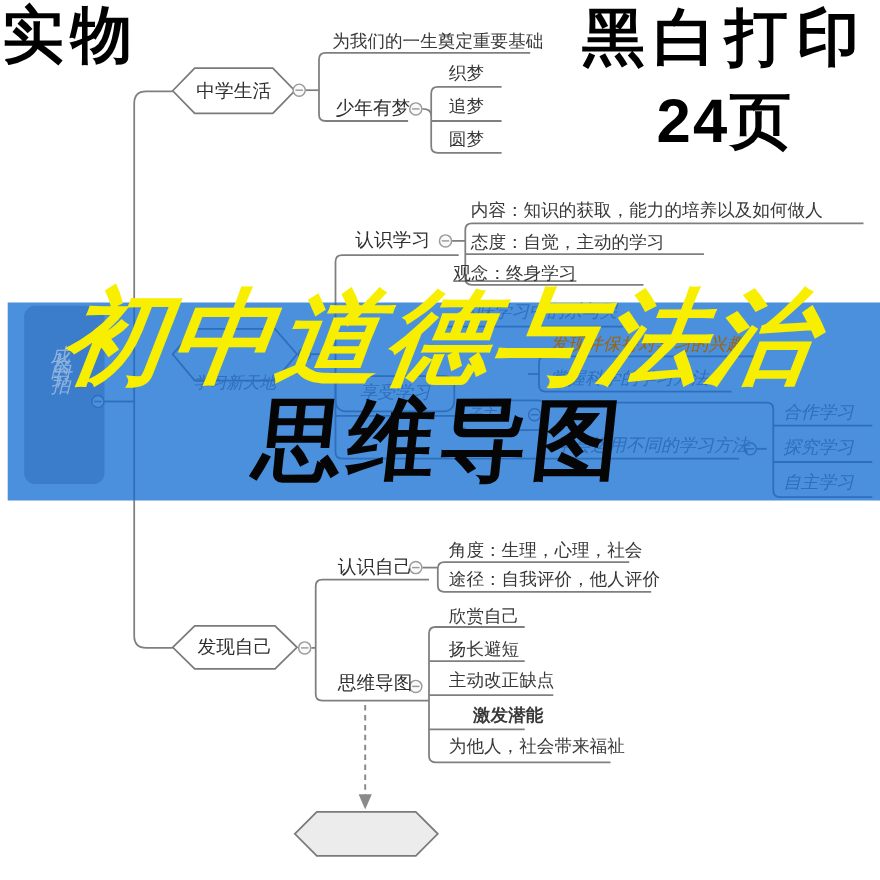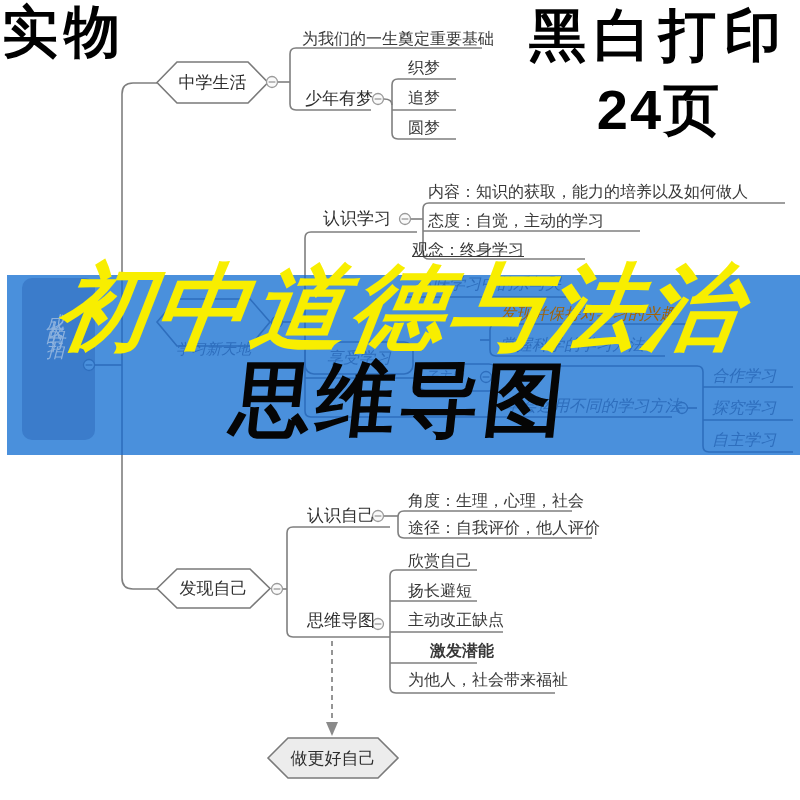--- a/index.html
+++ b/index.html
@@ -155,23 +155,20 @@
 
   <div class="abs cbox mm-node" style="left:157px;top:569px;width:113px;height:39px;">
       <span>发现自己</span>
     </div>
   <div class="abs mm-node" style="left:307px;top:612px;">思维导图</div>
   <div class="abs mm" style="left:408px;top:553px;">欣赏自己</div>
   <div class="abs mm" style="left:408px;top:583px;">扬长避短</div>
   <div class="abs mm" style="left:408px;top:612px;">主动改正缺点</div>
   <div class="abs mm" style="left:430px;top:643px;font-weight:bold;">激发潜能</div>
   <div class="abs mm" style="left:408px;top:672px;">为他人，社会带来福祉</div>
-  <div class="abs cbox mm-node" style="left:268px;top:738px;width:130px;height:40px;">
-      <span>做更好自己</span>
-    </div>
 
   <div class="abs blue" id="root-label">成长的节拍</div>
   <div class="abs cbox blue" style="left:157px;top:299px;width:113px;height:47px;font-size:15px;margin-top:27px;">
       <span>学习新天地</span>
     </div>
   <div class="abs cbox blue" style="left:305px;top:342px;width:108px;height:32px;font-size:16px;">
       <span>享受学习</span>
     </div>
   <div class="abs blue mm" style="left:417px;top:276px;color:#2e6ebd;">体味学习中的乐与哭</div>
   <div class="abs blue mm" style="left:500px;top:306px;color:#a16207;">发现并保持对学习的兴趣</div>

